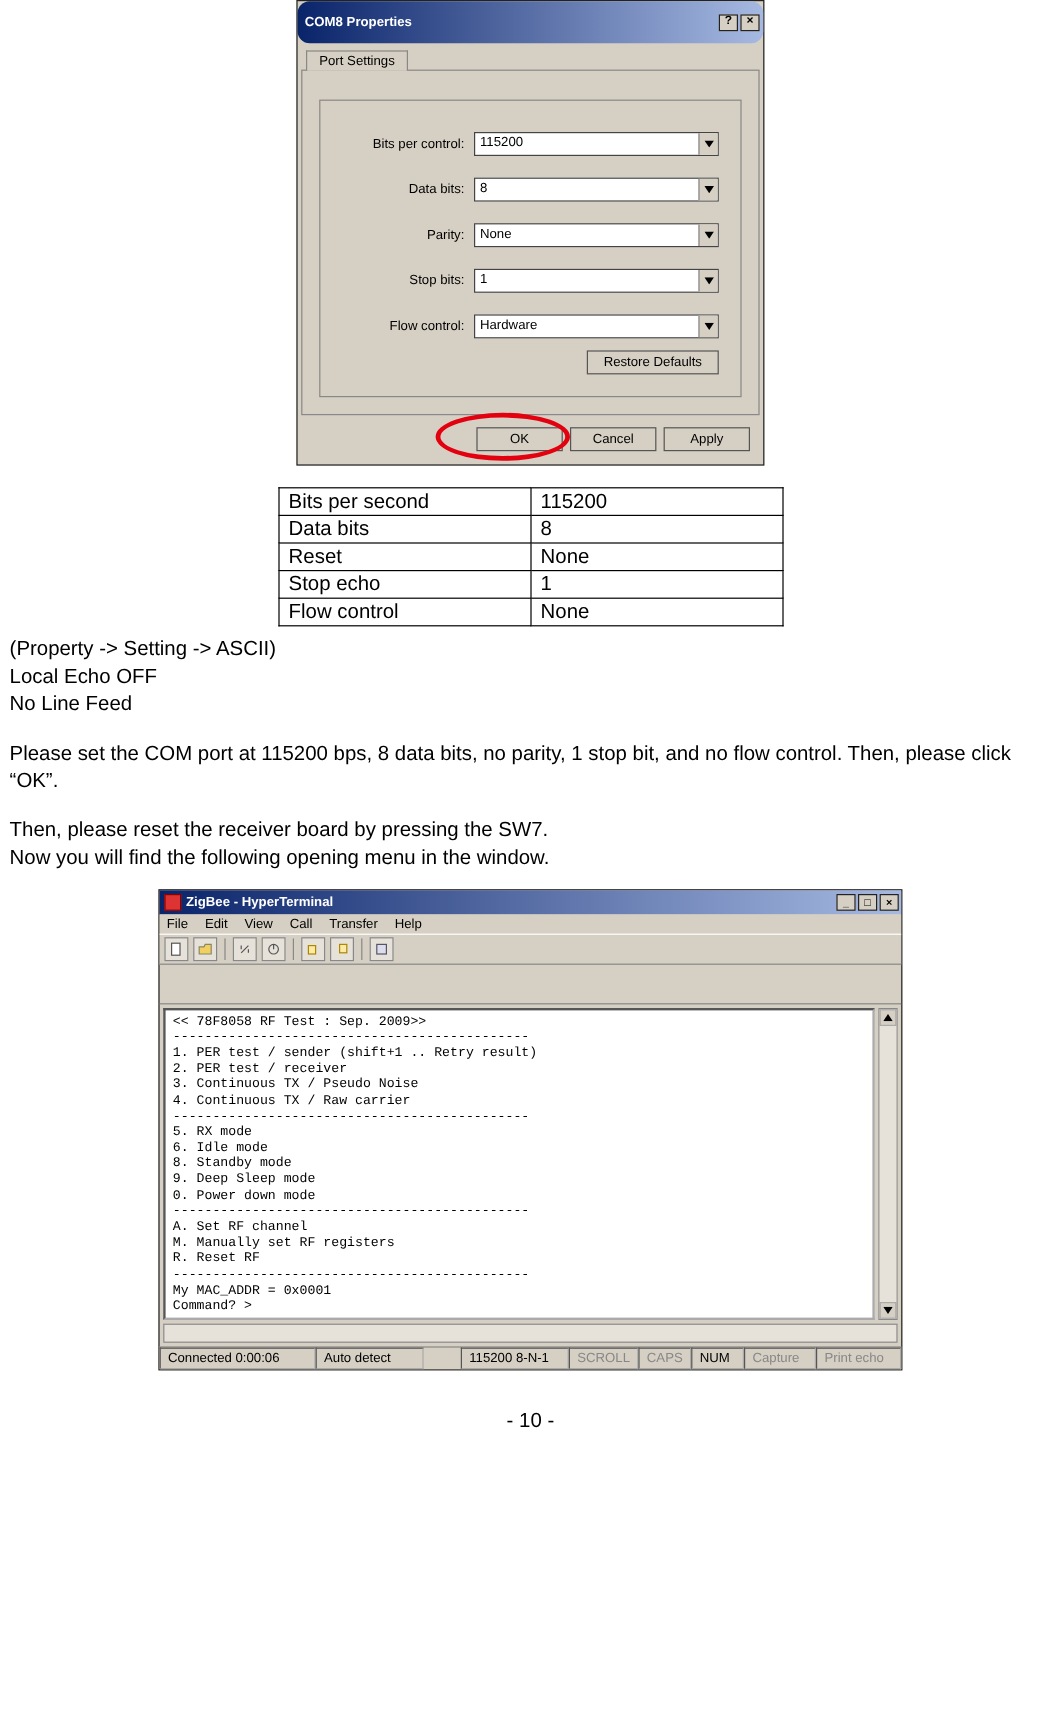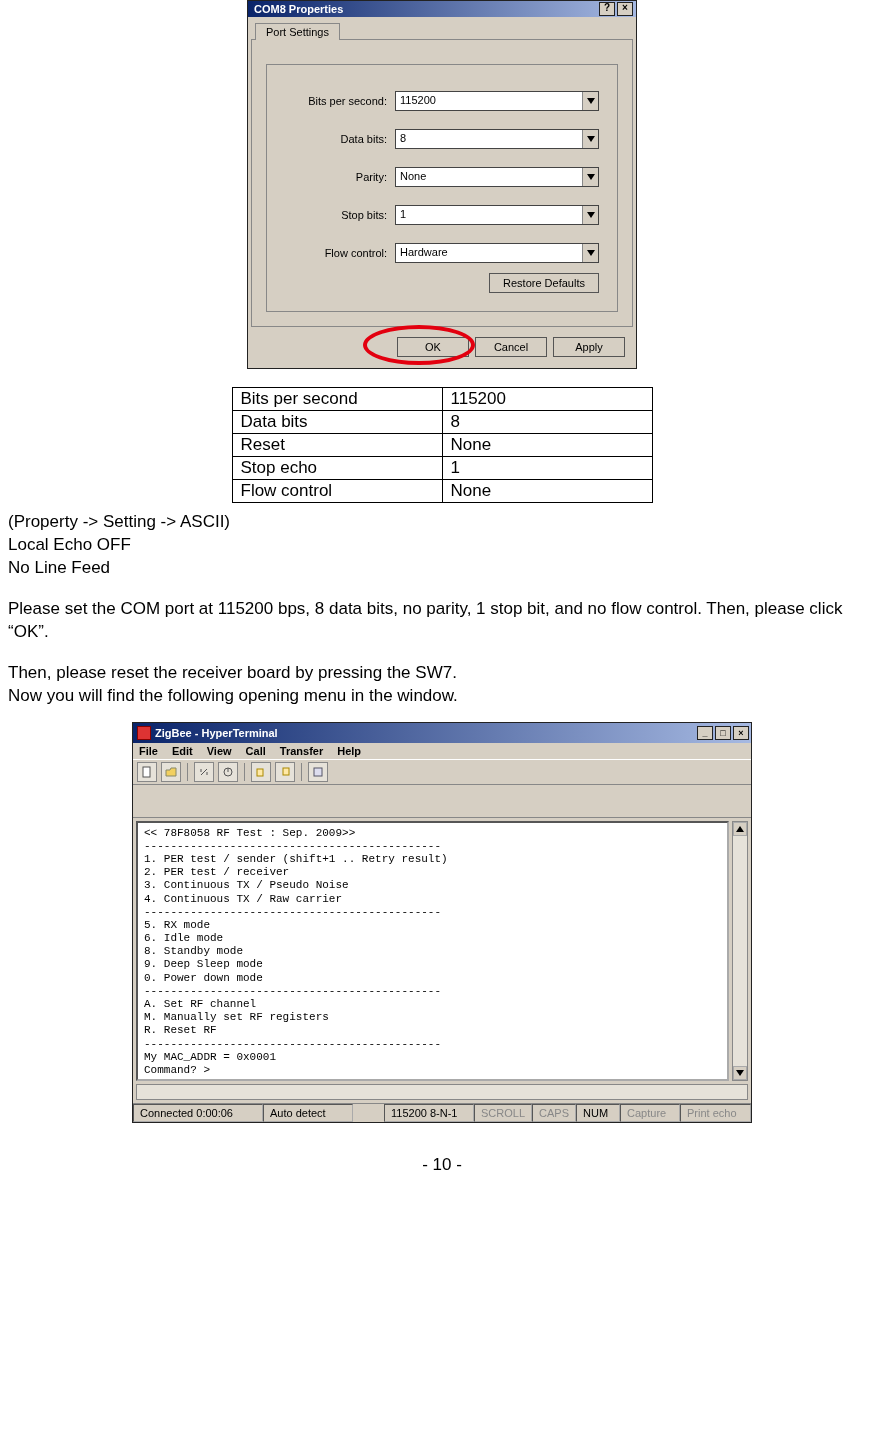--- a/index.html
+++ b/index.html
@@ -25,21 +25,22 @@
     font-size: 11px;
     color: #000;
   }
   .title-bar {
     display: flex;
     align-items: center;
     background: linear-gradient(to right, #0a246a 0%, #a6b9e2 100%);
     color: #fff;
     font-weight: bold;
     padding: 2px 3px 2px 6px;
-    height: 16px;
+    height: 35px;
+    border-radius: 10px;
   }
   .title-text { flex: 1; }
   .tb-btn {
     width: 16px; height: 14px;
     background: #d6cfc3;
     border: 1px solid #222;
     margin-left: 2px;
     font-size: 10px;
     line-height: 10px;
     text-align: center;
@@ -188,21 +189,20 @@
     line-height: 12px;
     color: #000;
     font-weight: bold;
   }
   .ht-menu {
     display: flex;
     gap: 14px;
     padding: 2px 6px;
     font-size: 11px;
     background: #d6cfc3;
-    font-weight: bold;
   }
   .ht-toolbar {
     display: flex;
     gap: 4px;
     padding: 2px 4px;
     border-top: 1px solid #fff;
     border-bottom: 1px solid #888;
     background: #d6cfc3;
     align-items: center;
   }
@@ -291,21 +291,21 @@
       <span class="tb-btn">?</span>
       <span class="tb-btn">×</span>
     </div>
     <div class="prop-body">
       <div class="tabstrip">
         <span class="tab">Port Settings</span>
       </div>
       <div class="tab-panel">
         <div class="inner-box">
           <div class="field-row">
-            <span class="field-label">Bits per second:</span>
+            <span class="field-label">Bits per control:</span>
             <div class="dd">
               <span class="dd-val">115200</span>
               <span class="dd-arrow">
                   <svg viewBox="0 0 8 6">
                     <polygon points="0,0 8,0 4,6" fill="#000"></polygon>
                   </svg>
                 </span>
             </div>
           </div>
           <div class="field-row">

